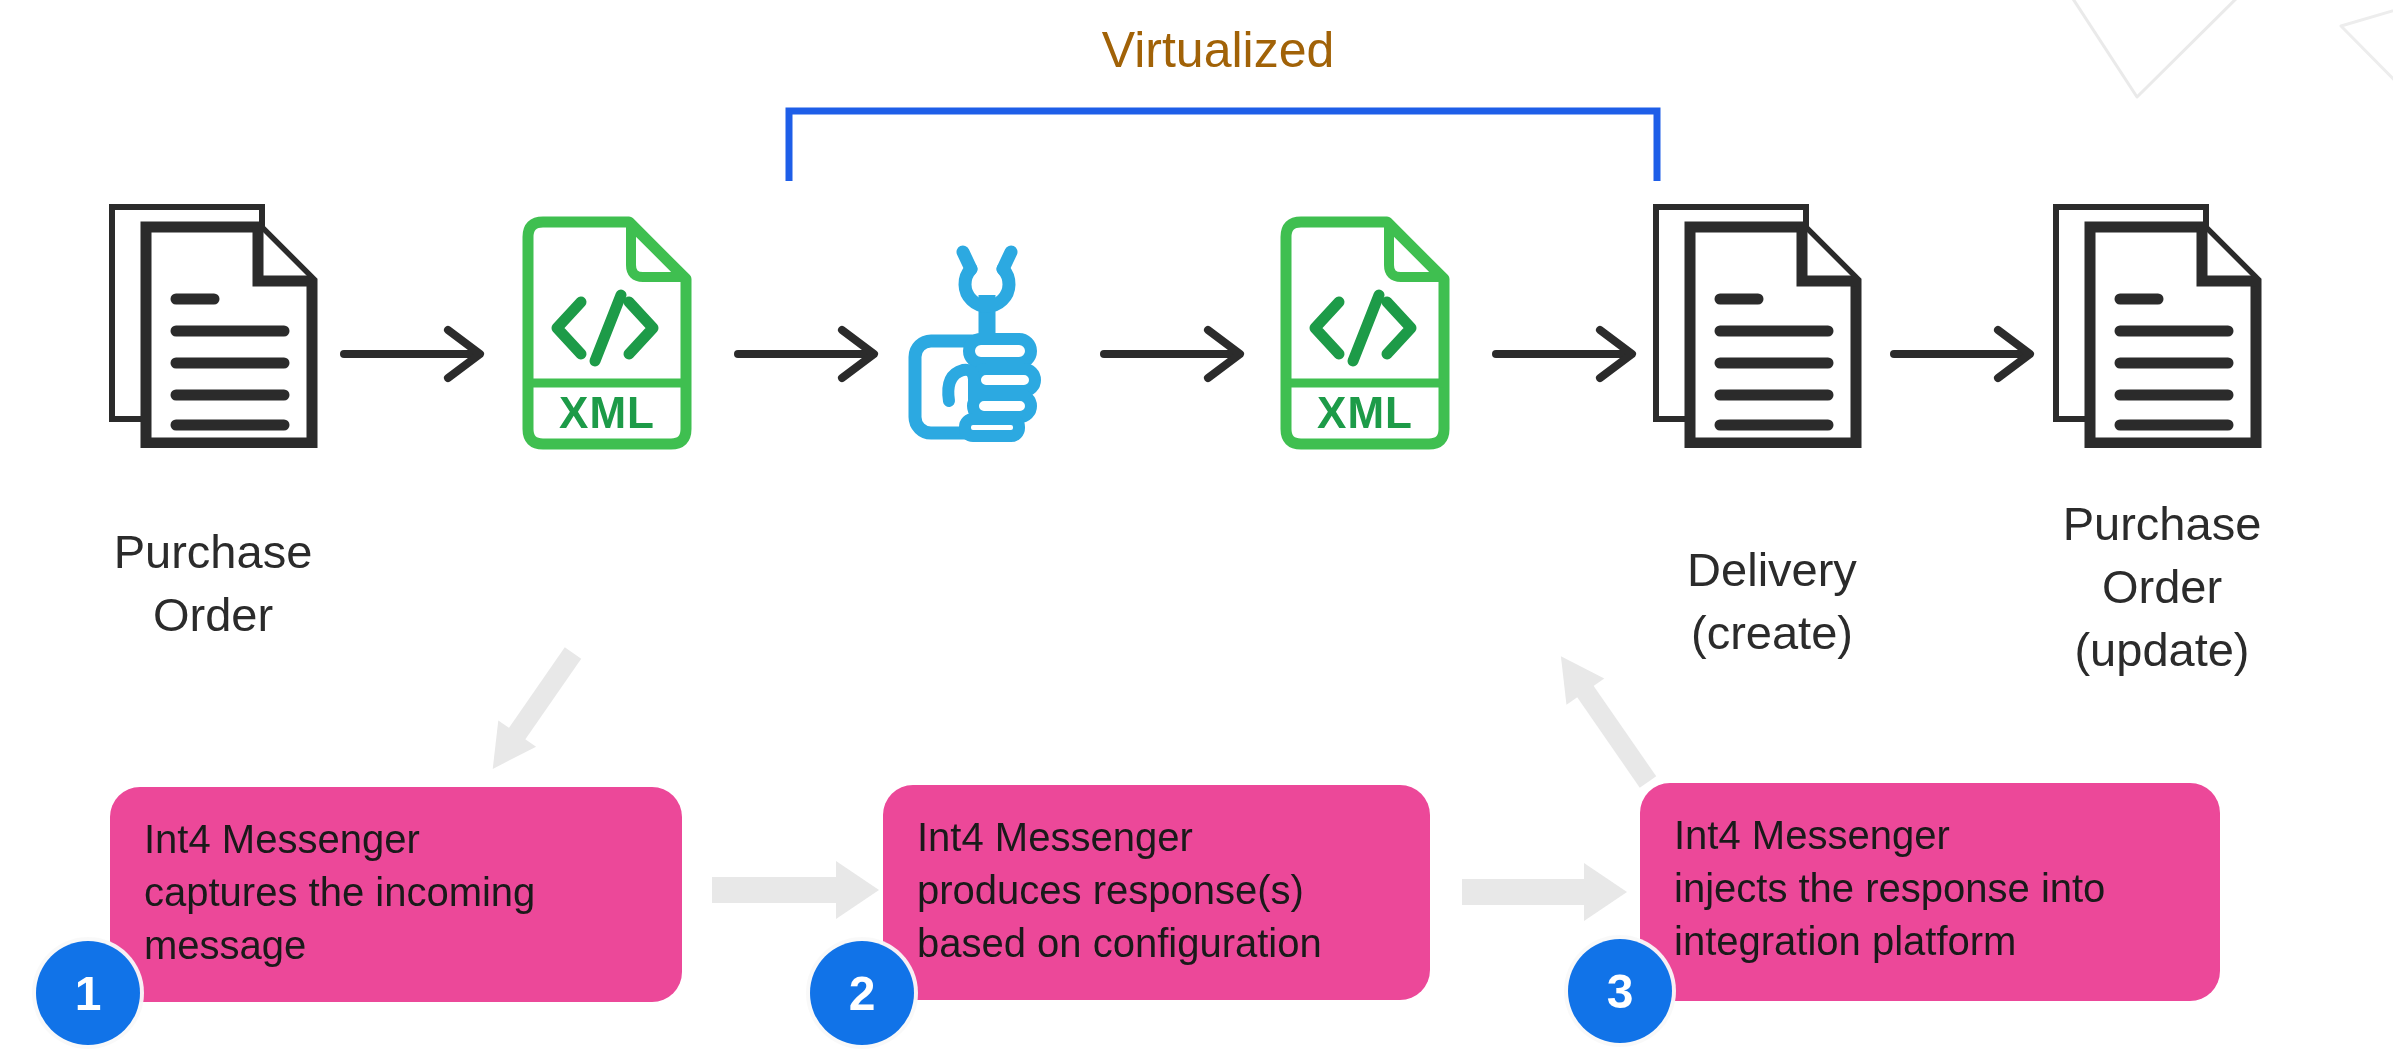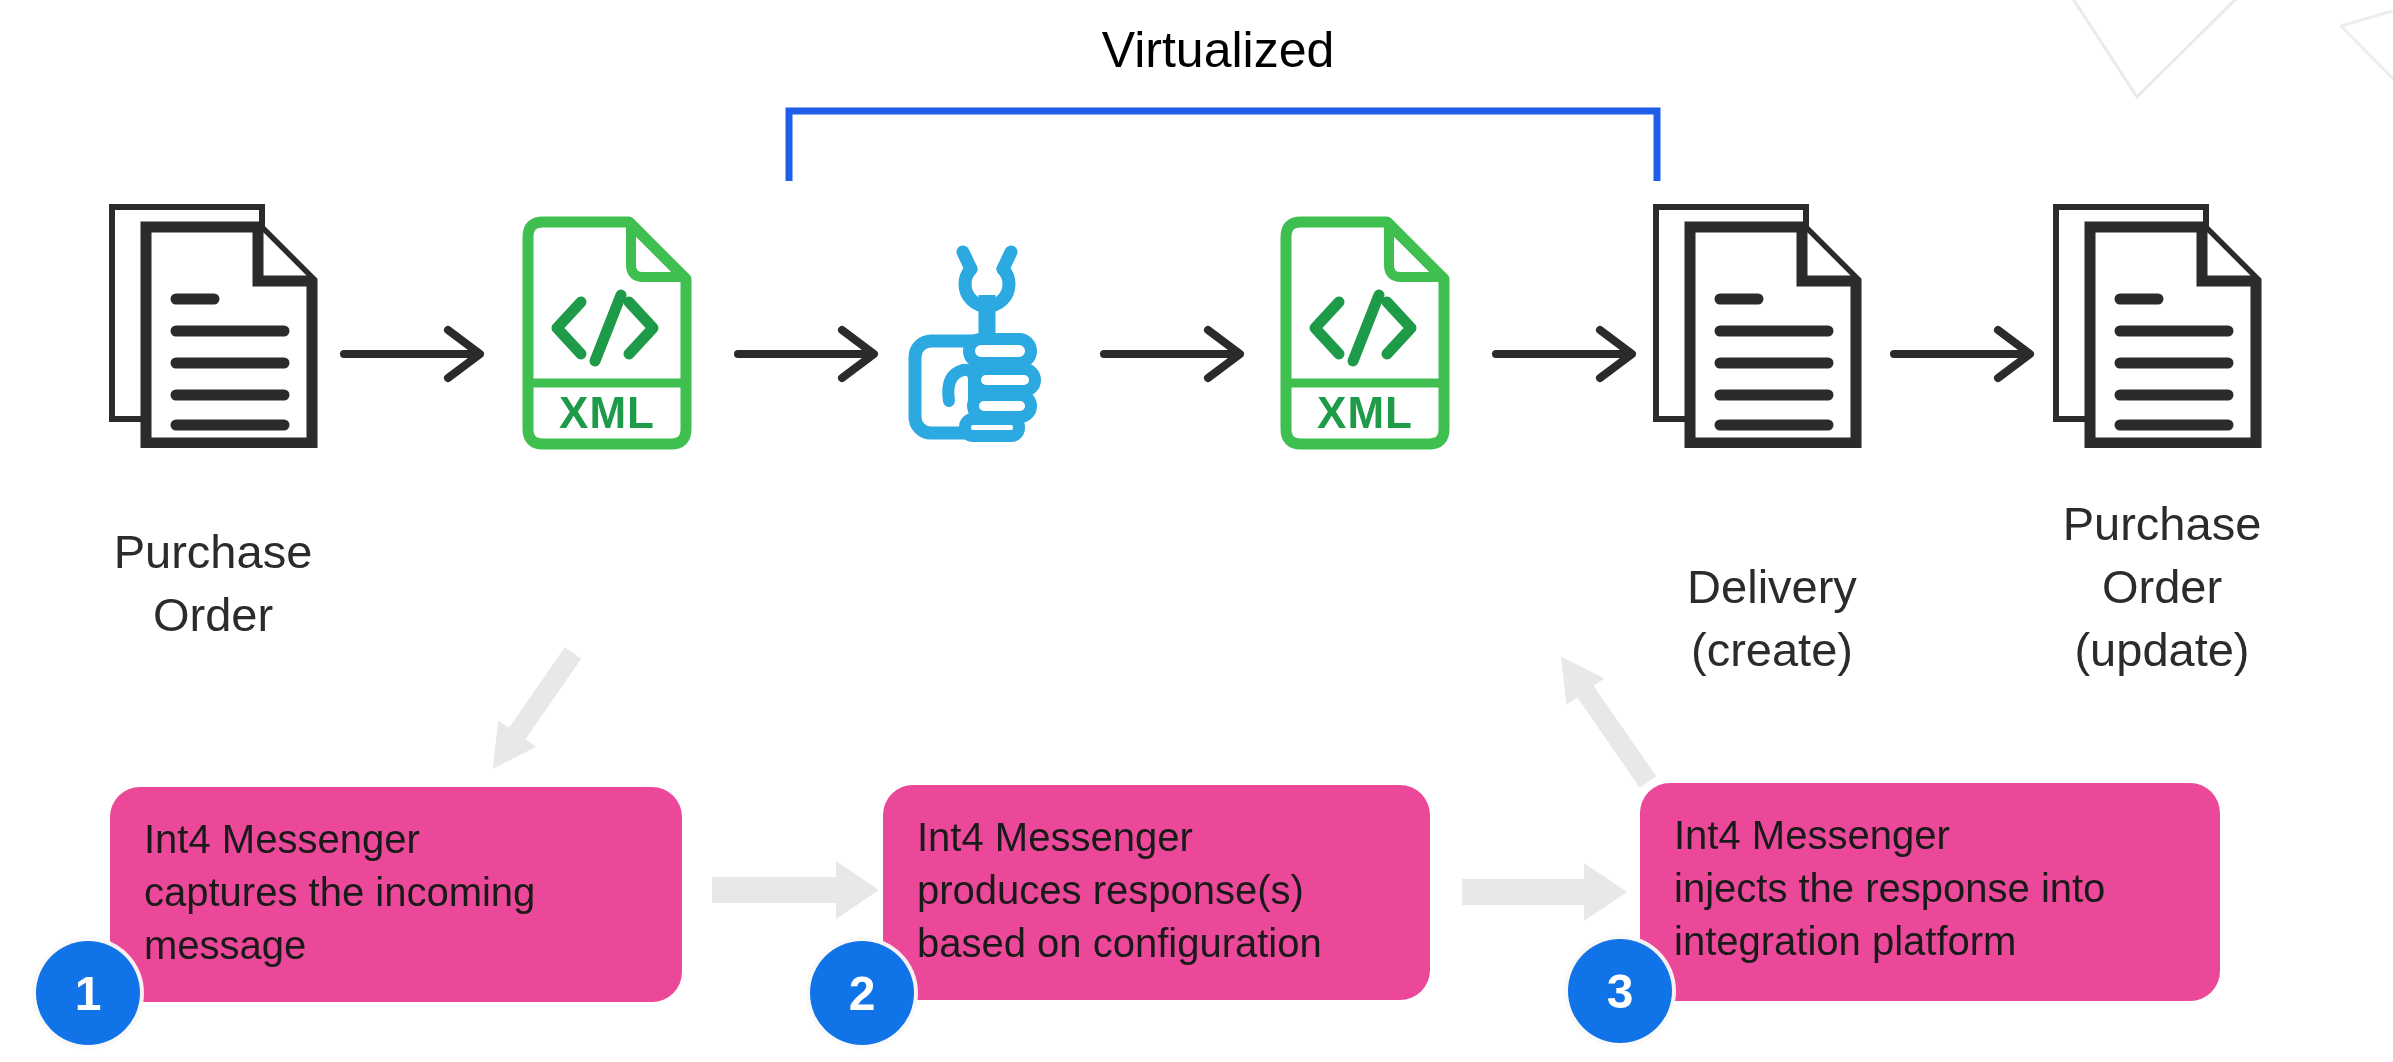--- a/index.html
+++ b/index.html
@@ -3,21 +3,21 @@
 <meta charset="utf-8">
 <style>
   html,body{margin:0;padding:0;background:#ffffff;}
   .canvas{
     position:relative;width:2393px;height:1062px;background:#ffffff;overflow:hidden;
     font-family:"Liberation Sans",sans-serif;color:#2b2b2b;
   }
   .layer{position:absolute;left:0;top:0;width:2393px;height:1062px;}
   .diagram-title{
     position:absolute;transform:translateX(-50%);
-    font-size:50px;line-height:56px;color:#000000;white-space:nowrap;
+    font-size:50px;line-height:56px;color:#a16207;white-space:nowrap;
   }
   .step-label{
     position:absolute;width:420px;transform:translateX(-50%);
     text-align:center;font-size:47px;line-height:63px;color:#2b2b2b;
     white-space:pre-line;
   }
   .note-box{
     position:absolute;background:#ec4899;border-radius:30px;
   }
   .note-text{
@@ -165,21 +165,21 @@
   </div>
 
   <div class="icon-wrap" style="left:2052px;top:203px;width:210px;height:245px;">
     <svg viewBox="0 0 210 245">
         <use href="#icon-docs"></use>
       </svg>
   </div>
 
   <div class="step-label" style="left:213px;top:520px;">Purchase
 Order</div>
-  <div class="step-label" style="left:1772px;top:555px;">Delivery
+  <div class="step-label" style="left:1772px;top:538px;">Delivery
 (create)</div>
   <div class="step-label" style="left:2162px;top:492px;">Purchase
 Order
 (update)</div>
 
   <div class="note-box" style="left:110px;top:787px;width:572px;height:215px;">
     <div class="note-text">Int4 Messenger
 captures the incoming
 message</div>
   </div>

